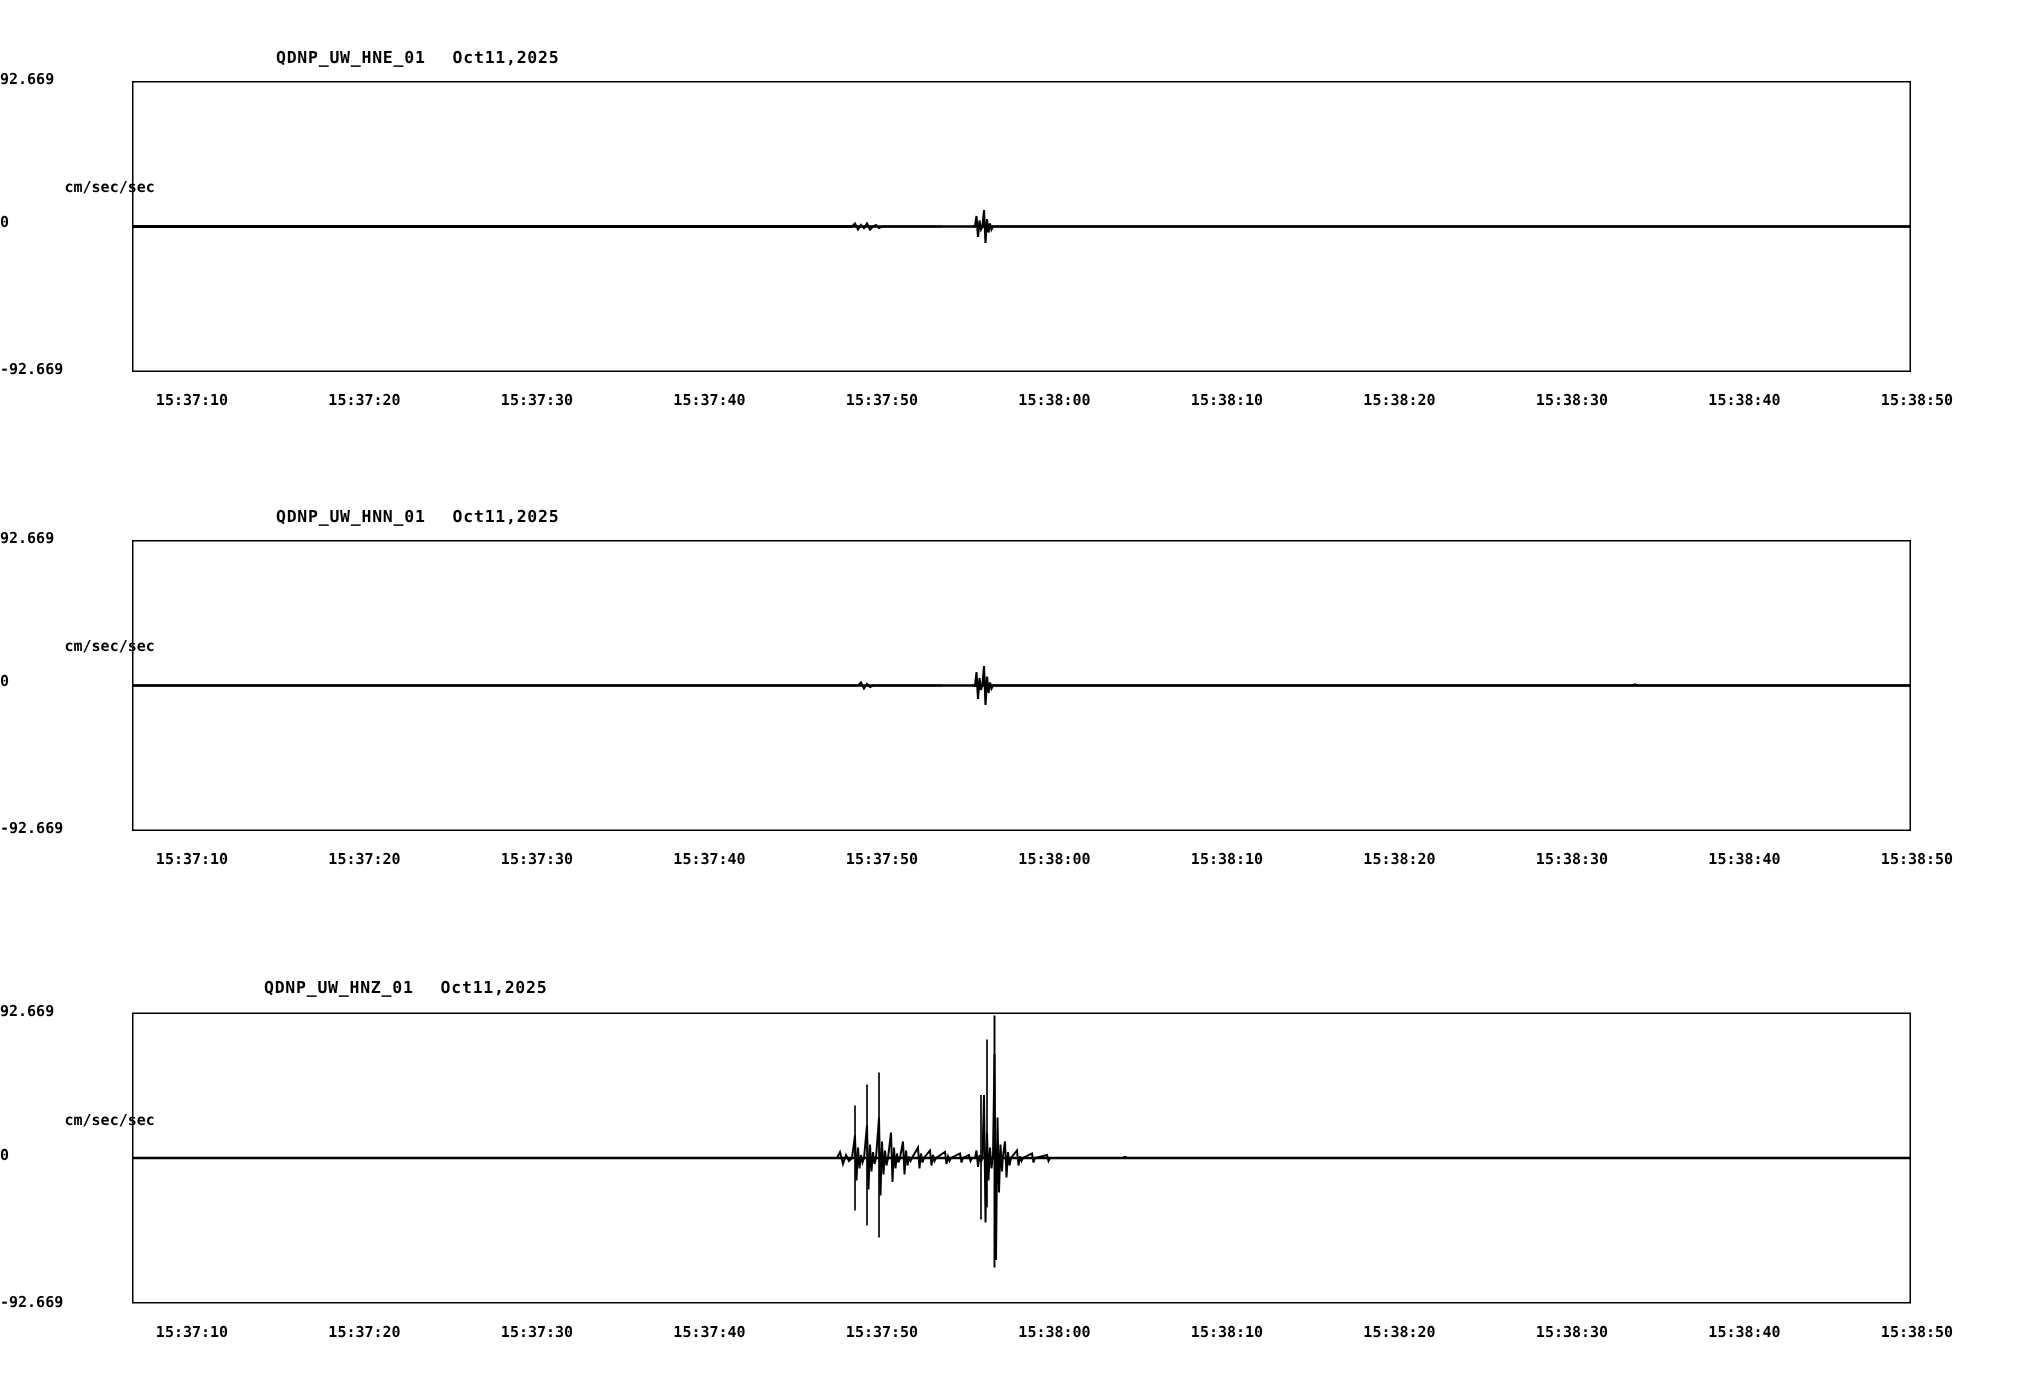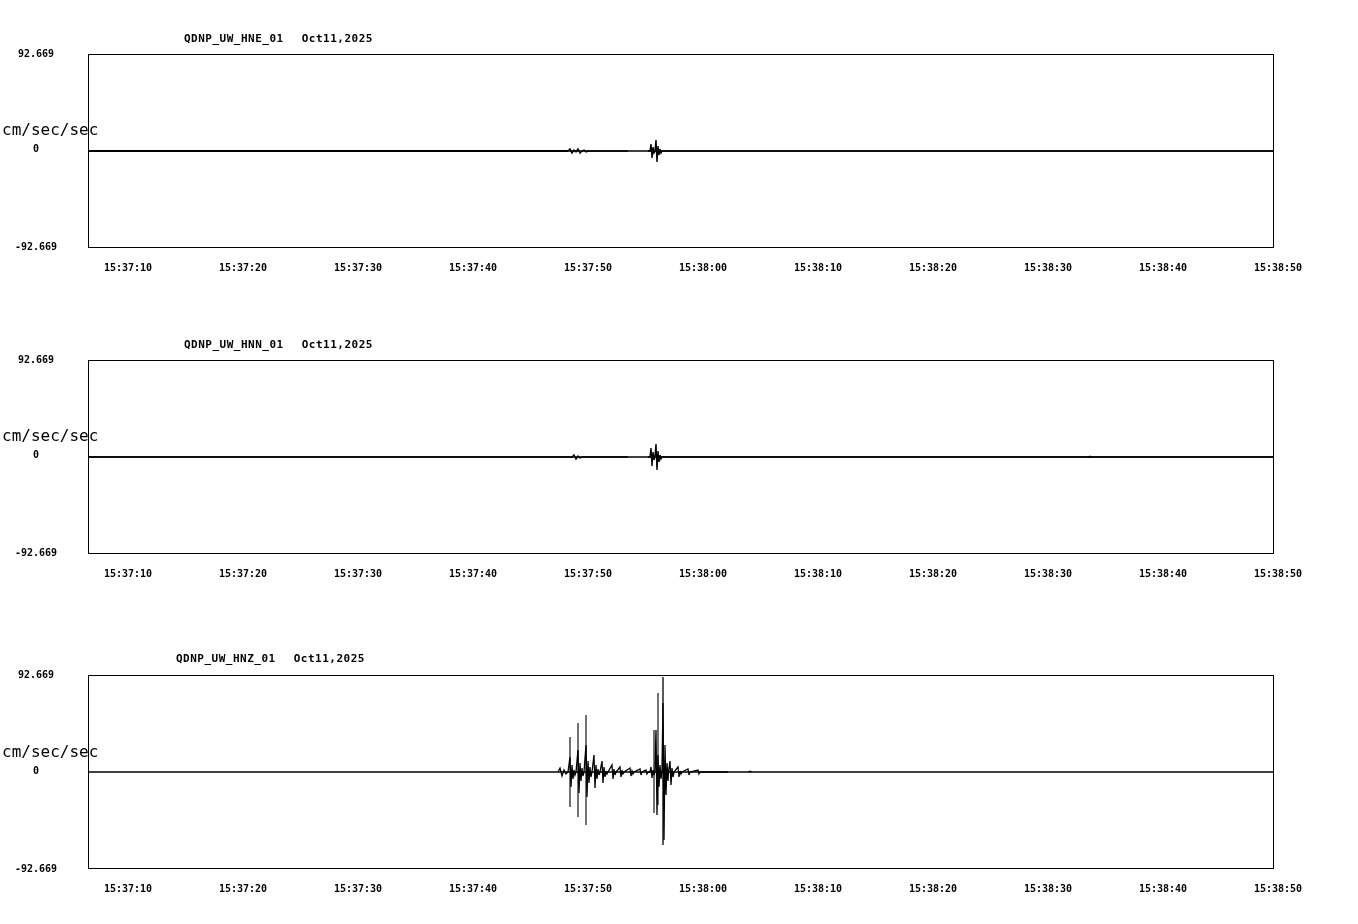--- a/index.html
+++ b/index.html
@@ -31,44 +31,45 @@
     letter-spacing: 0.5px;
     white-space: nowrap;
   }
   .plot-title .date {
     margin-left: 18px;
   }
   .ytick {
     position: absolute;
     font-size: 10px;
     font-weight: bold;
-    text-align: center;
+    text-align: left;
     white-space: nowrap;
   }
   .xtick {
     position: absolute;
     font-size: 10px;
     font-weight: bold;
     text-align: center;
     white-space: nowrap;
   }
   .frame {
     position: absolute;
     box-sizing: border-box;
     border: 1.5px solid #000;
   }
   svg.trace {
     position: absolute;
     display: block;
   }
   .units {
     position: absolute;
-    font-size: 16px;
-    font-weight: normal;
+    font-size: 10px;
+    font-weight: bold;
     white-space: nowrap;
+    margin-left: 41px;
   }
 </style>
 </head>
 <body>
 
 <div id="page">
 
   <div class="panel" style="top:0px;height:300px;">
     <div class="plot-title" style="left:184px;top:32px;">
       <span>QDNP_UW_HNE_01</span><span class="date">Oct11,2025</span>

